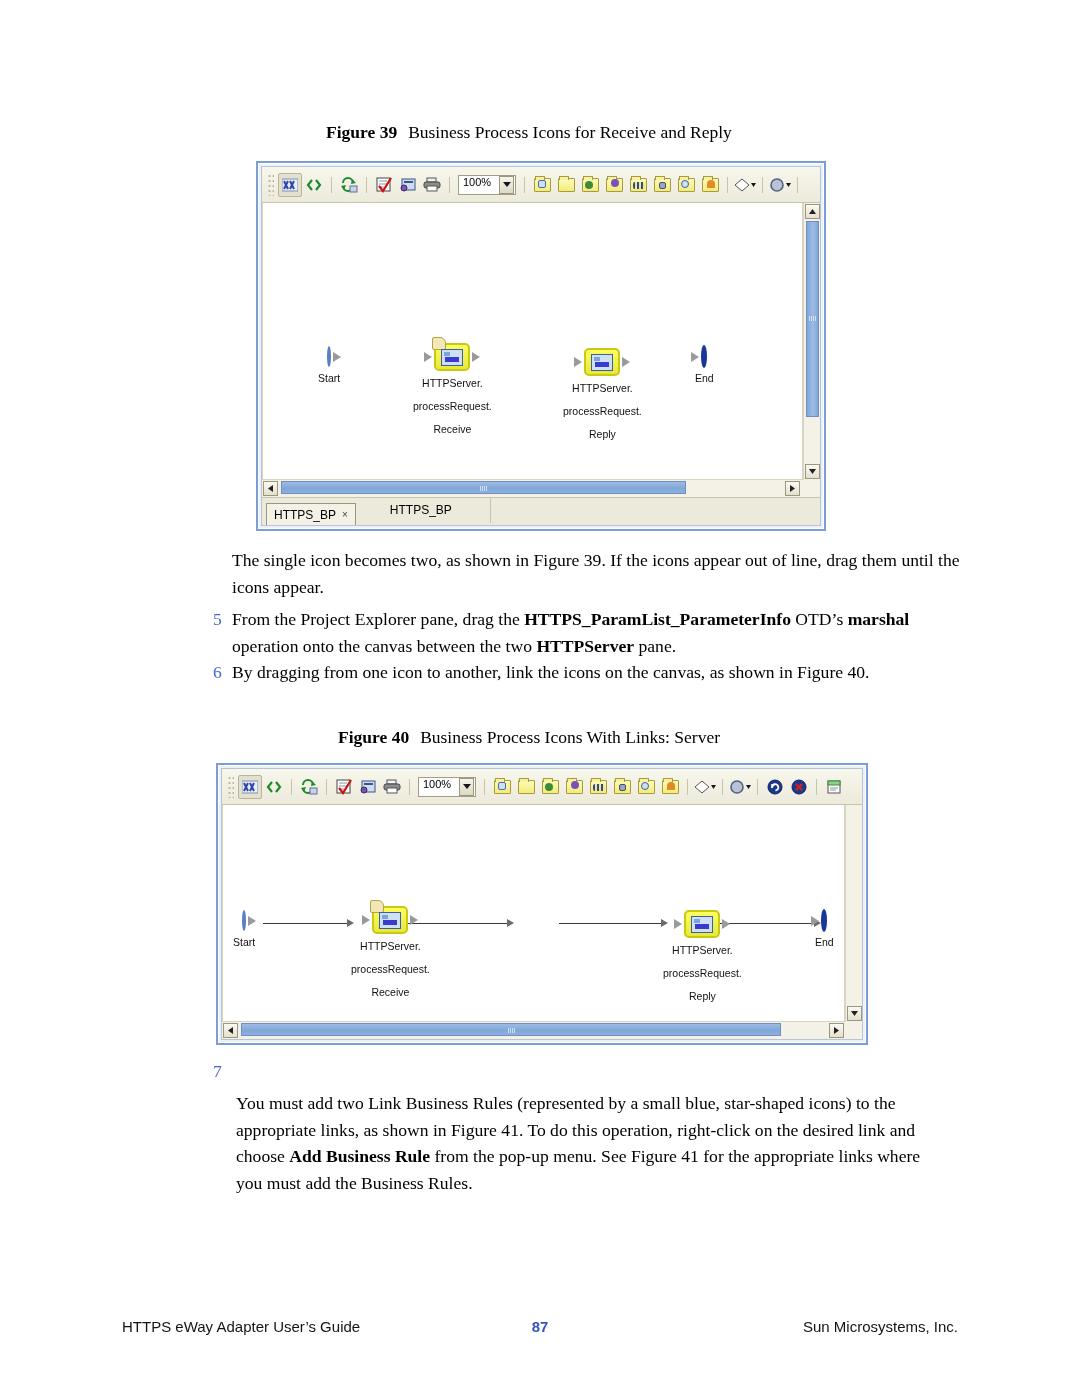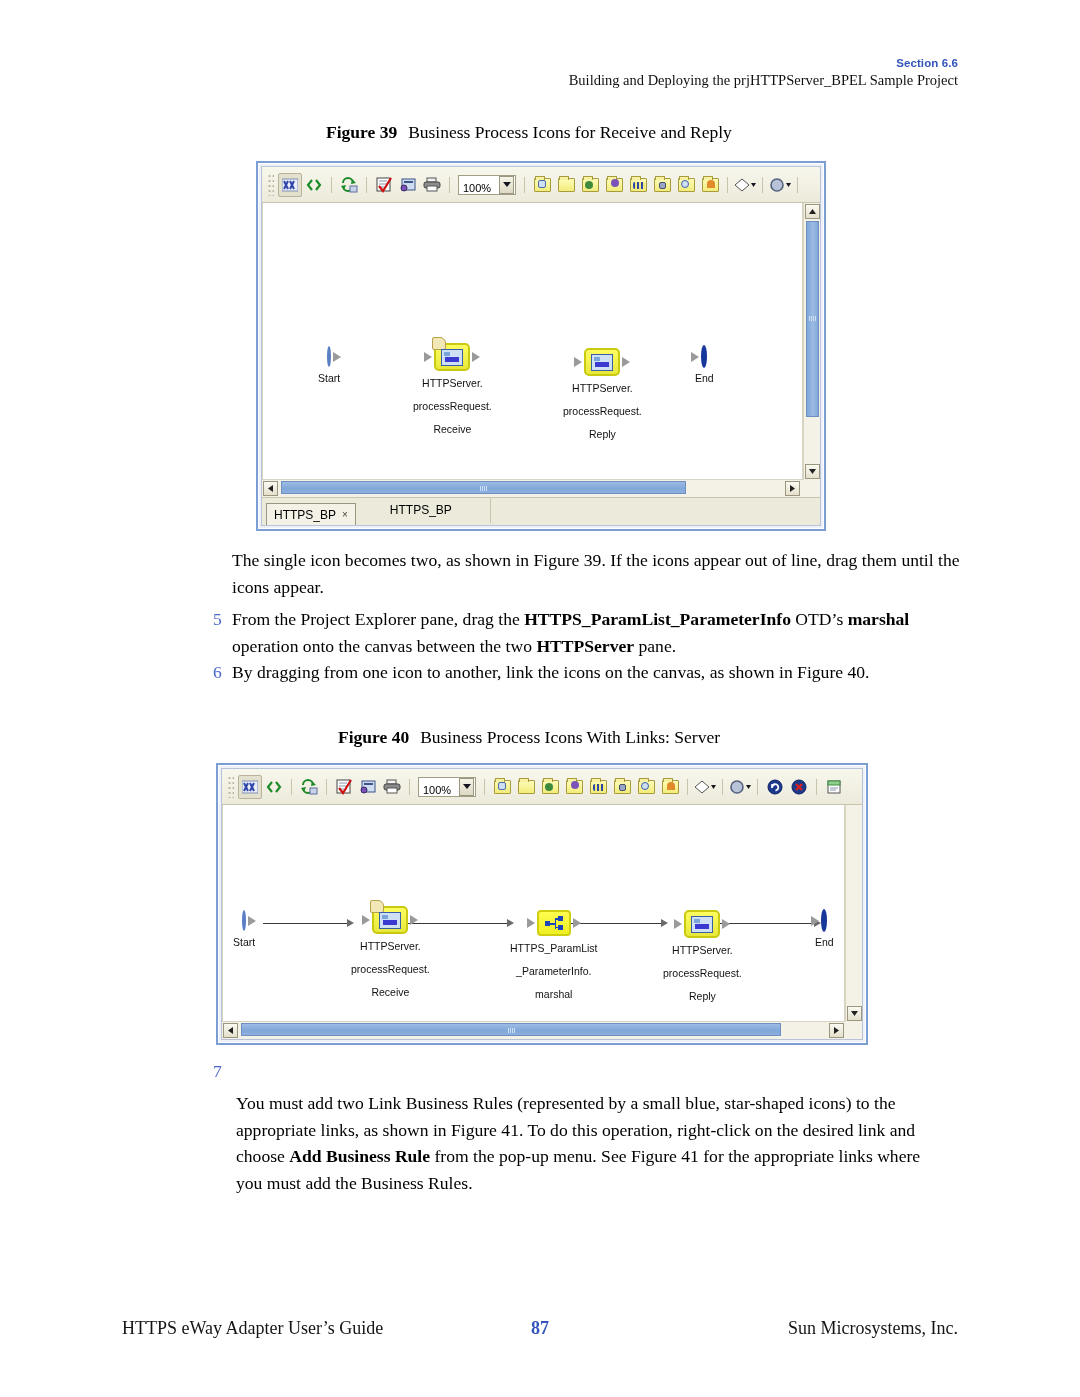--- a/index.html
+++ b/index.html
@@ -42,21 +42,21 @@
     text-align:left;
   }
   .para b { font-weight:bold; }
   .stepnum {
     position:absolute; font-family:"Liberation Serif", serif;
     font-size:17.6px; line-height:26.5px; color:#4a66c8; font-weight:normal;
   }
 
   
   .footer { position:absolute; left:122px; top:1318px; width:836px; height:20px;
-            font-family:Liberation Serif, serif; font-size:18px; color:#141414; }
+            font-family:Liberation Sans, sans-serif; font-size:15px; color:#141414; }
   .footer .f-left  { position:absolute; left:0;  top:0; }
   .footer .f-page  { position:absolute; left:50%; top:0; transform:translateX(-50%);
                      color:#3355bb; font-weight:bold; }
   .footer .f-right { position:absolute; right:0; top:0; }
 
   
   .shot {
     position:absolute;
     background:#f3f1e4;
     border:1px solid #9aa7c4;
@@ -78,21 +78,21 @@
   }
   .grip { width:6px; height:22px; margin-right:4px;
           background:
             radial-gradient(circle at 1.5px 2px, #b9b49b 1px, transparent 1.2px) 0 0/4px 5px repeat; }
   .tb-sep { width:1px; height:16px; background:#c8c3aa; margin:0 5px; }
   .tb-btn { width:24px; height:24px; display:flex; align-items:center; justify-content:center;
             position:relative; }
   .tb-btn.pressed { background:#e3e0ce; border:1px solid #b8b39a; border-radius:2px; }
 
   .zoombox {
-    height:20px; min-width:58px; display:flex; align-items:flex-end;
+    height:20px; min-width:58px; display:flex; align-items:flex-start;
     border:1px solid #a39d84; background:#ffffff; margin:4px 3px;
   }
   .zoombox .zval { font-family:"Liberation Sans", sans-serif; font-size:11px;
                    padding:0 4px; color:#000; }
   .zoombox .zarrow { width:15px; height:18px; margin-left:auto; margin-right:1px;
                      background:linear-gradient(#f6f5ea,#ddd9c4);
                      border:1px solid #9b9680; display:flex;
                      align-items:center; justify-content:center; }
 
   .canvas {
@@ -176,24 +176,20 @@
   .ic-folder { width:17px; height:14px; border:1px solid #a79b3e;
                background:linear-gradient(#fdfbb8,#f2ec7a); border-radius:1px; position:relative; }
   .ic-folder:before { content:""; position:absolute; left:0; top:-3px; width:8px; height:3px;
                background:#f7f1a0; border:1px solid #a79b3e; border-bottom:none; border-radius:1px 1px 0 0;}
   .badge { position:absolute; width:8px; height:8px; border-radius:2px; }
 </style>
 </head>
 <body>
 
 <div class="runhead">
-  <div class="rh-right">
-    <div class="rh-label">Section 6.6</div>
-    <div class="rh-text">Building and Deploying the prjHTTPServer_BPEL Sample Project</div>
-  </div>
 </div>
 
 <div class="figcap" style="left:294px; top:122px;">
   <b>Figure 39</b><span class="capttl">Business Process Icons for Receive and Reply</span>
 </div>
 
 <div class="shot blueframe" style="left:256px; top:161px; width:570px; height:370px;">
   <div class="shot-inner">
 
     <div class="toolbar">
@@ -610,40 +606,20 @@
               </span>
           </span>
           <span class="port left"></span>
           <span class="port right"></span>
         </span>
         <span class="nlabel l1">HTTPServer.</span>
         <span class="nlabel l2">processRequest.</span>
         <span class="nlabel l3">Receive</span>
       </div>
 
-      <div class="node" style="left:287px; top:105px;">
-        <span class="glyph">
-          <span class="otd-box">
-            <span class="otd-tree">
-              <i class="n1"></i>
-                <i class="n2"></i>
-                <i class="n3"></i>
-              <i class="ln1"></i>
-                <i class="ln2"></i>
-                <i class="ln3"></i>
-                <i class="ln4"></i>
-            </span>
-          </span>
-          <span class="port left"></span>
-          <span class="port right"></span>
-        </span>
-        <span class="nlabel l1">HTTPS_ParamList</span>
-        <span class="nlabel l2">_ParameterInfo.</span>
-        <span class="nlabel l3">marshal</span>
-      </div>
 
       <div class="node" style="left:440px; top:105px;">
         <span class="glyph">
           <span class="act-box">
             <span class="act-inner">
                 <span class="tl"></span>
                 <span class="bar"></span>
               </span>
           </span>
           <span class="port left"></span>

